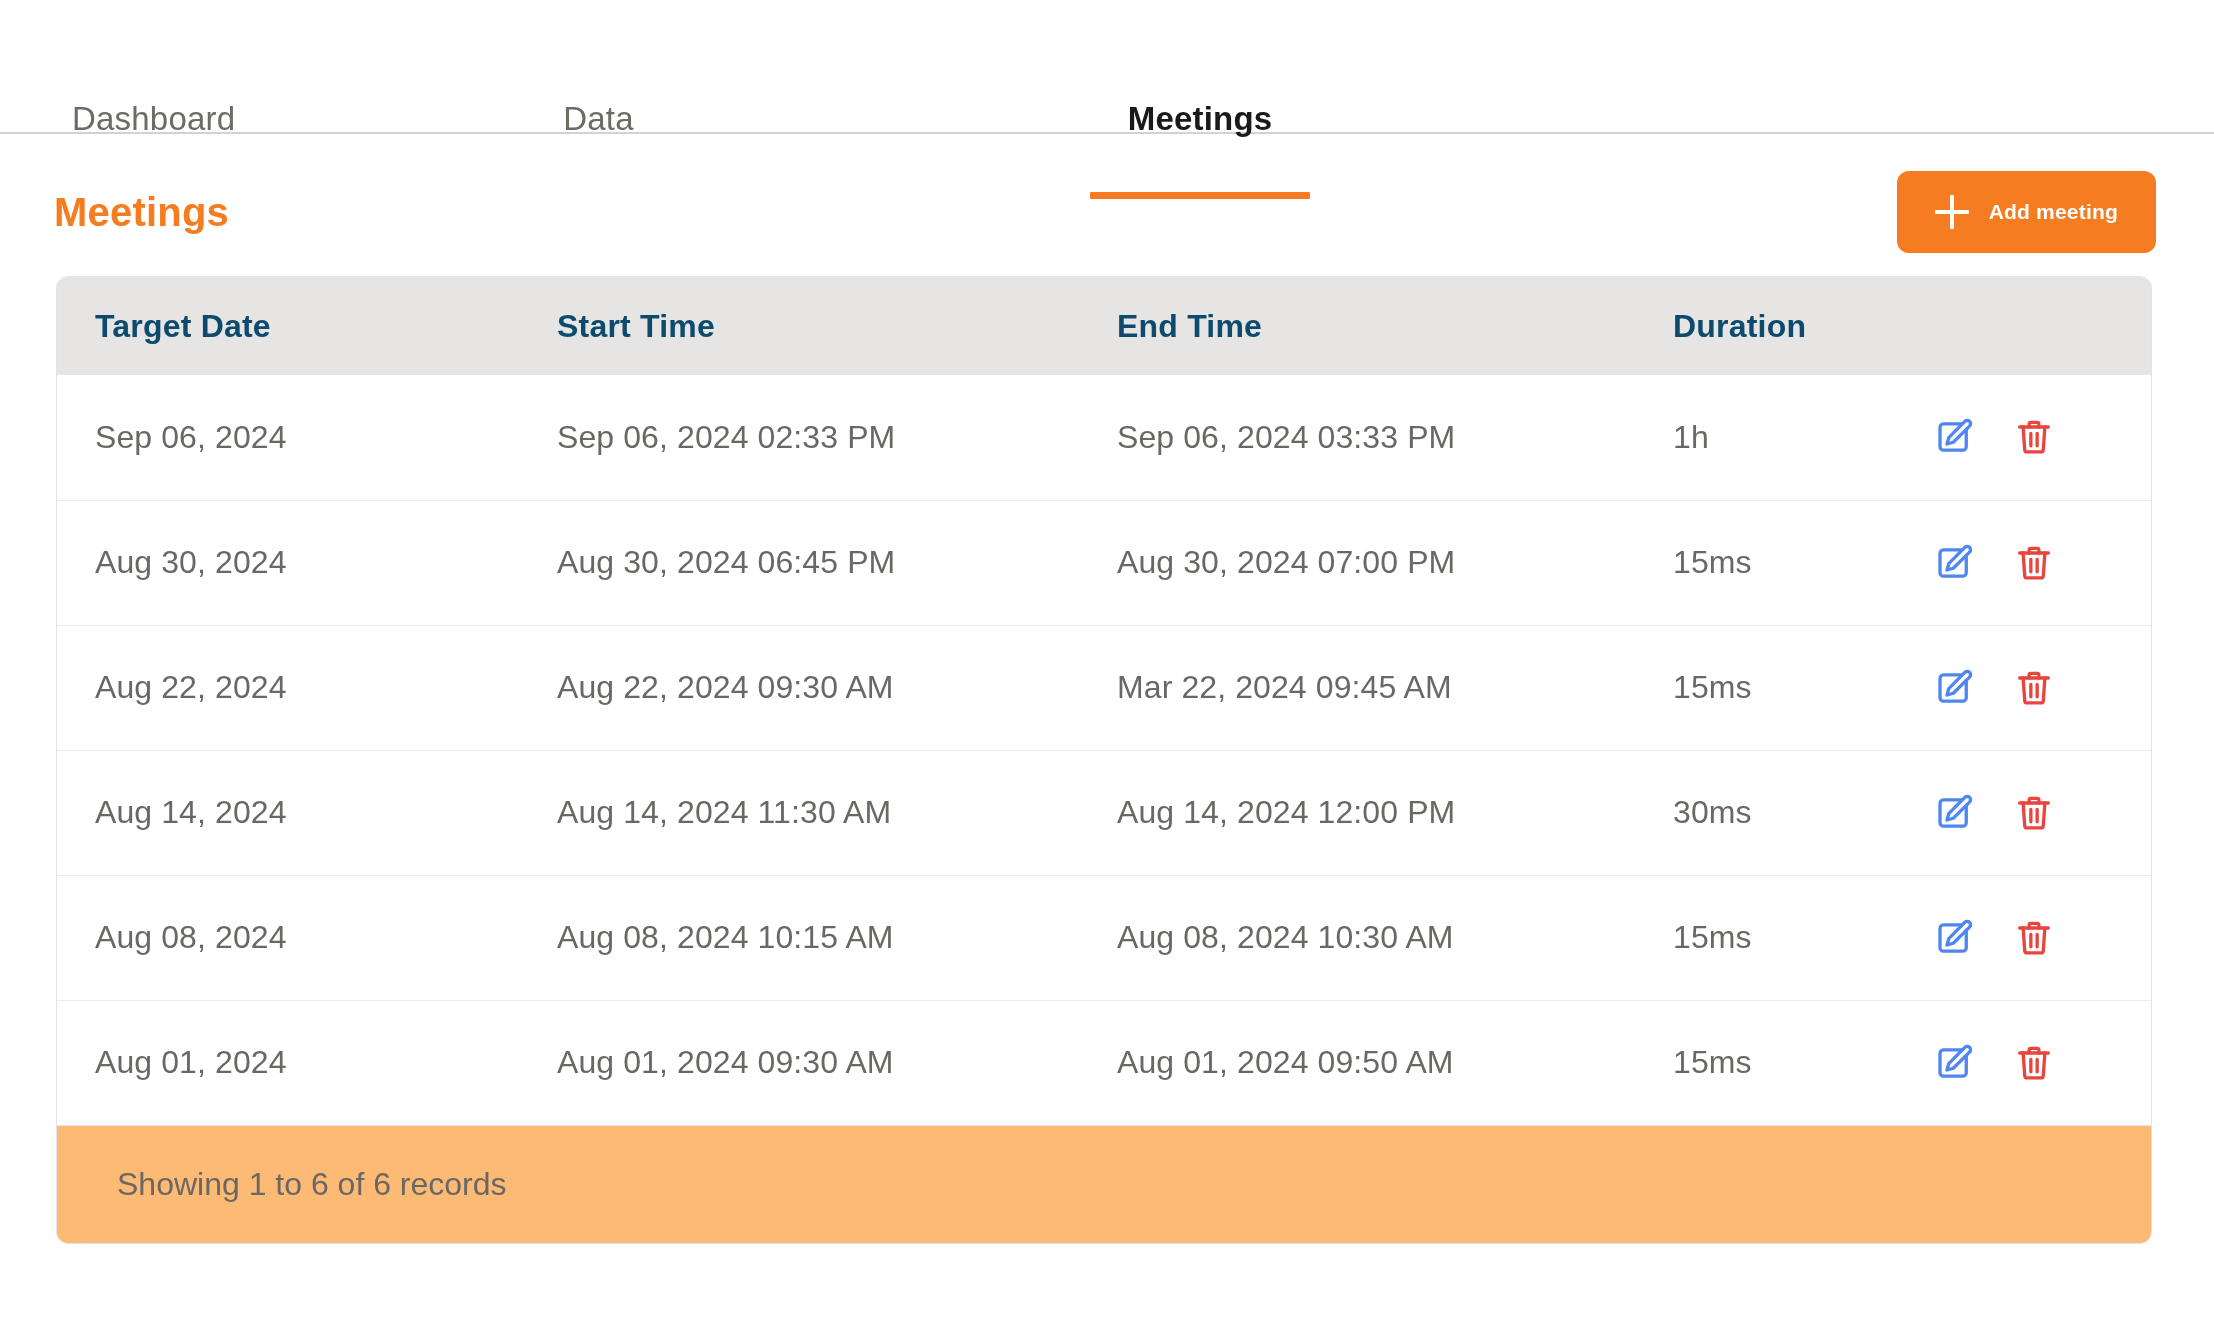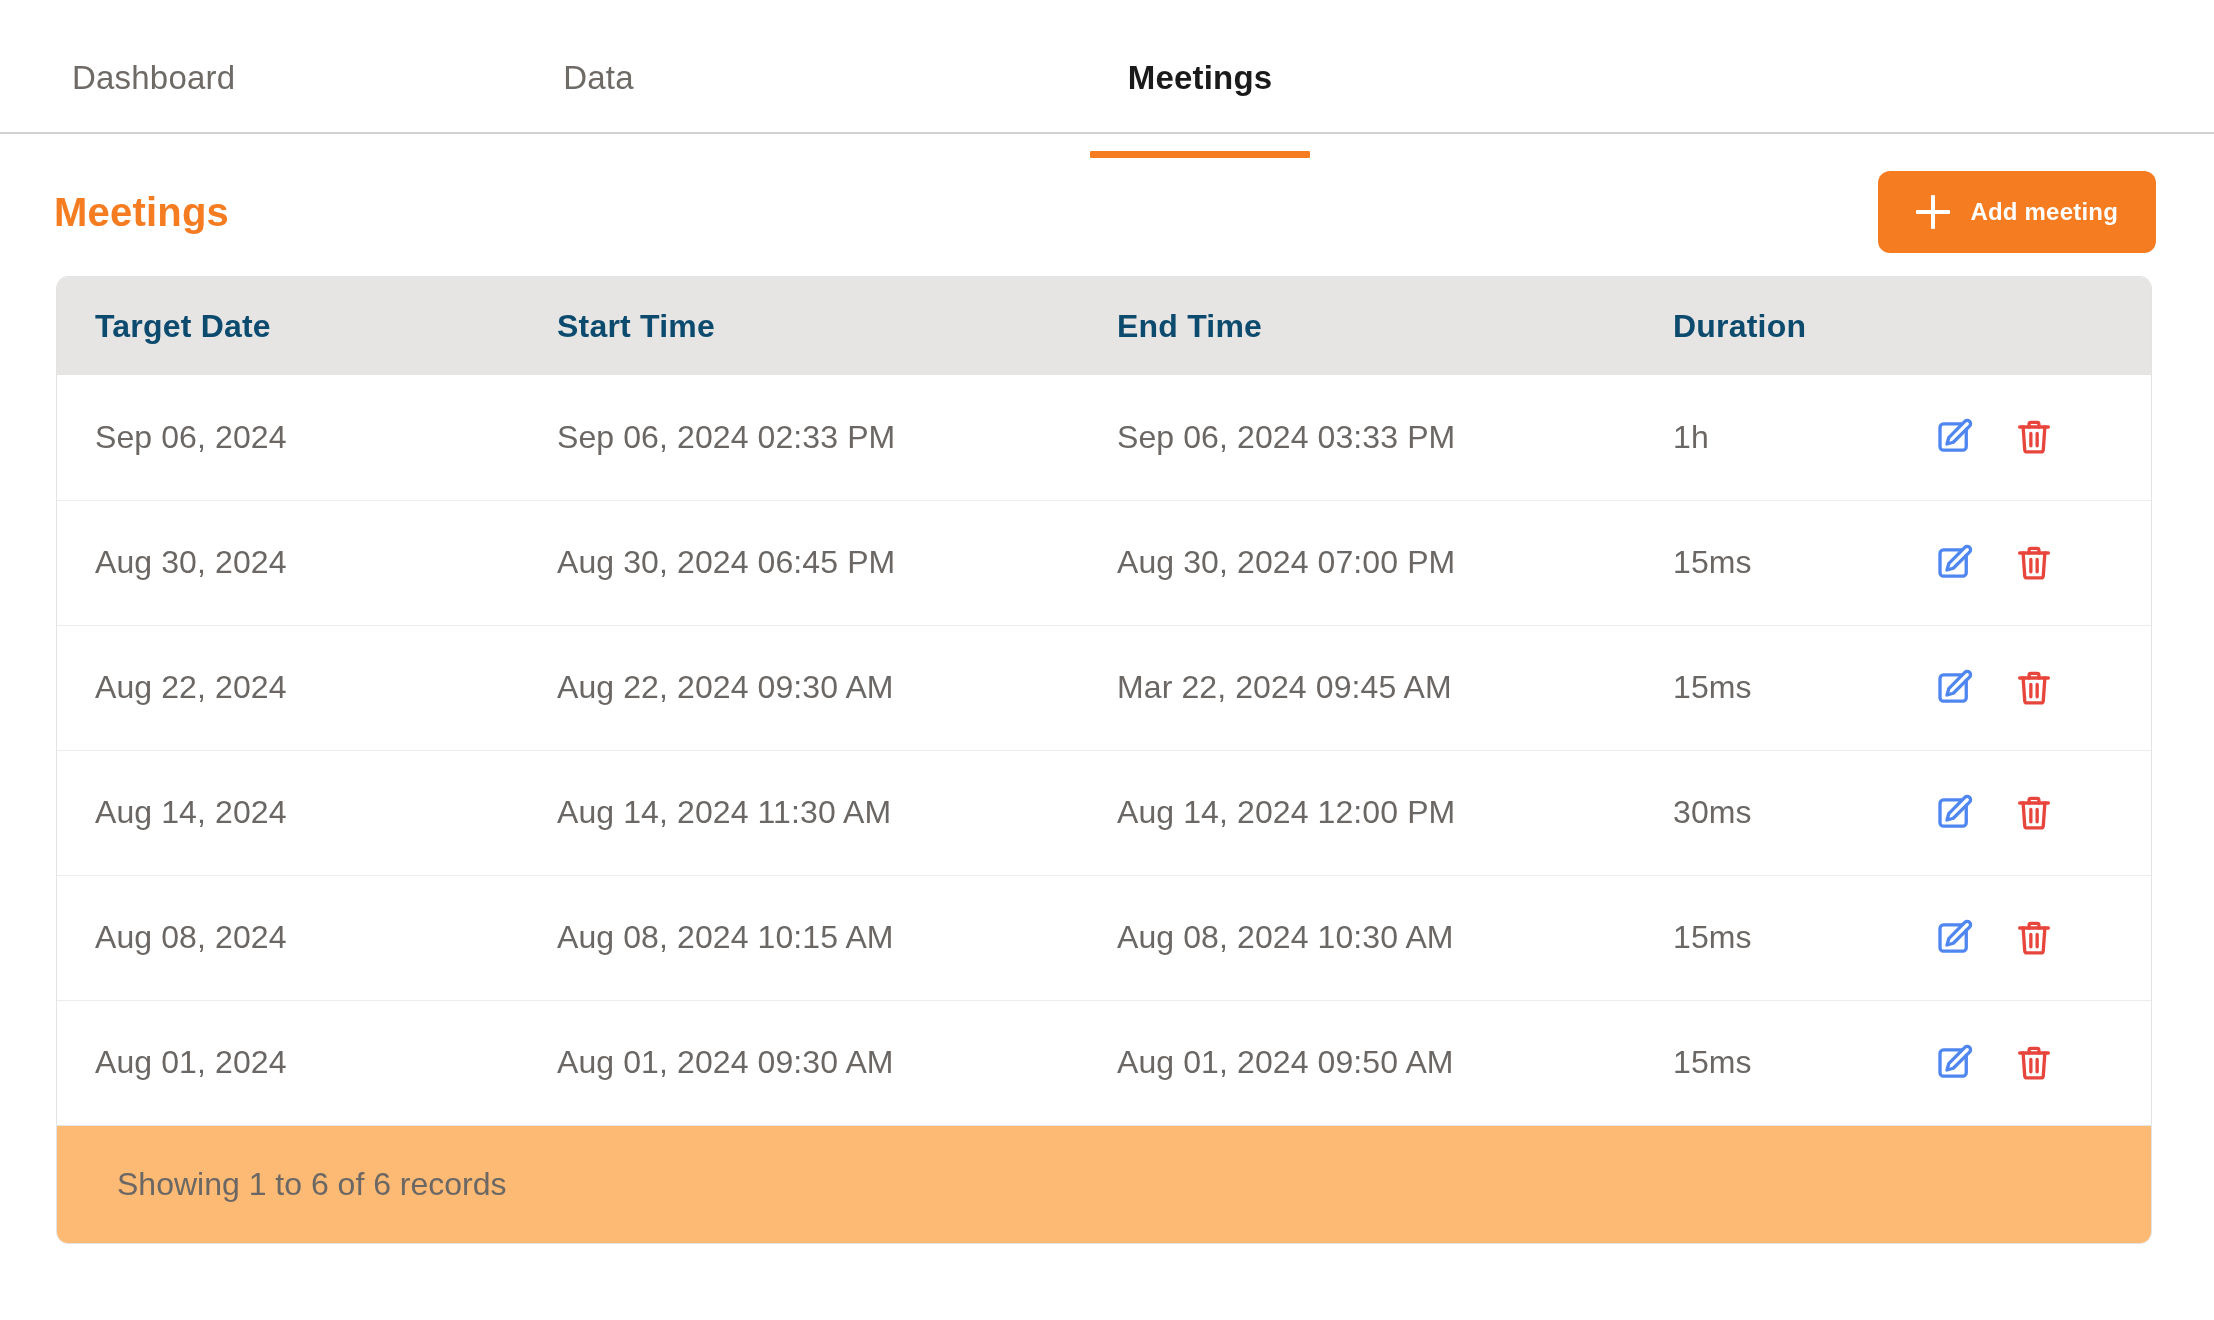--- a/index.html
+++ b/index.html
@@ -25,20 +25,21 @@
     position: relative;
     height: 156px;
     display: flex;
     align-items: center;
     font-size: 33px;
     color: #6e6a66;
     letter-spacing: 0.2px;
     cursor: pointer;
     user-select: none;
     white-space: nowrap;
+    margin-top: 41px;
   }
   .tab-inner {
     padding: 0 38px;
     display: flex;
     align-items: center;
     height: 100%;
   }
   .tab.active .tab-inner {
     color: #1a1a1a;
     font-weight: bold;
@@ -79,21 +80,21 @@
   .add-btn {
     display: flex;
     align-items: center;
     gap: 20px;
     background: #f57c20;
     color: #ffffff;
     border: none;
     border-radius: 12px;
     height: 82px;
     padding: 0 38px;
-    font-size: 24px;
+    font-size: 21px;
     font-weight: bold;
     font-family: "Liberation Sans", sans-serif;
     cursor: pointer;
     letter-spacing: 0.2px;
   }
   .plus-icon {
     display: inline-block;
     position: relative;
     width: 34px;
     height: 34px;

